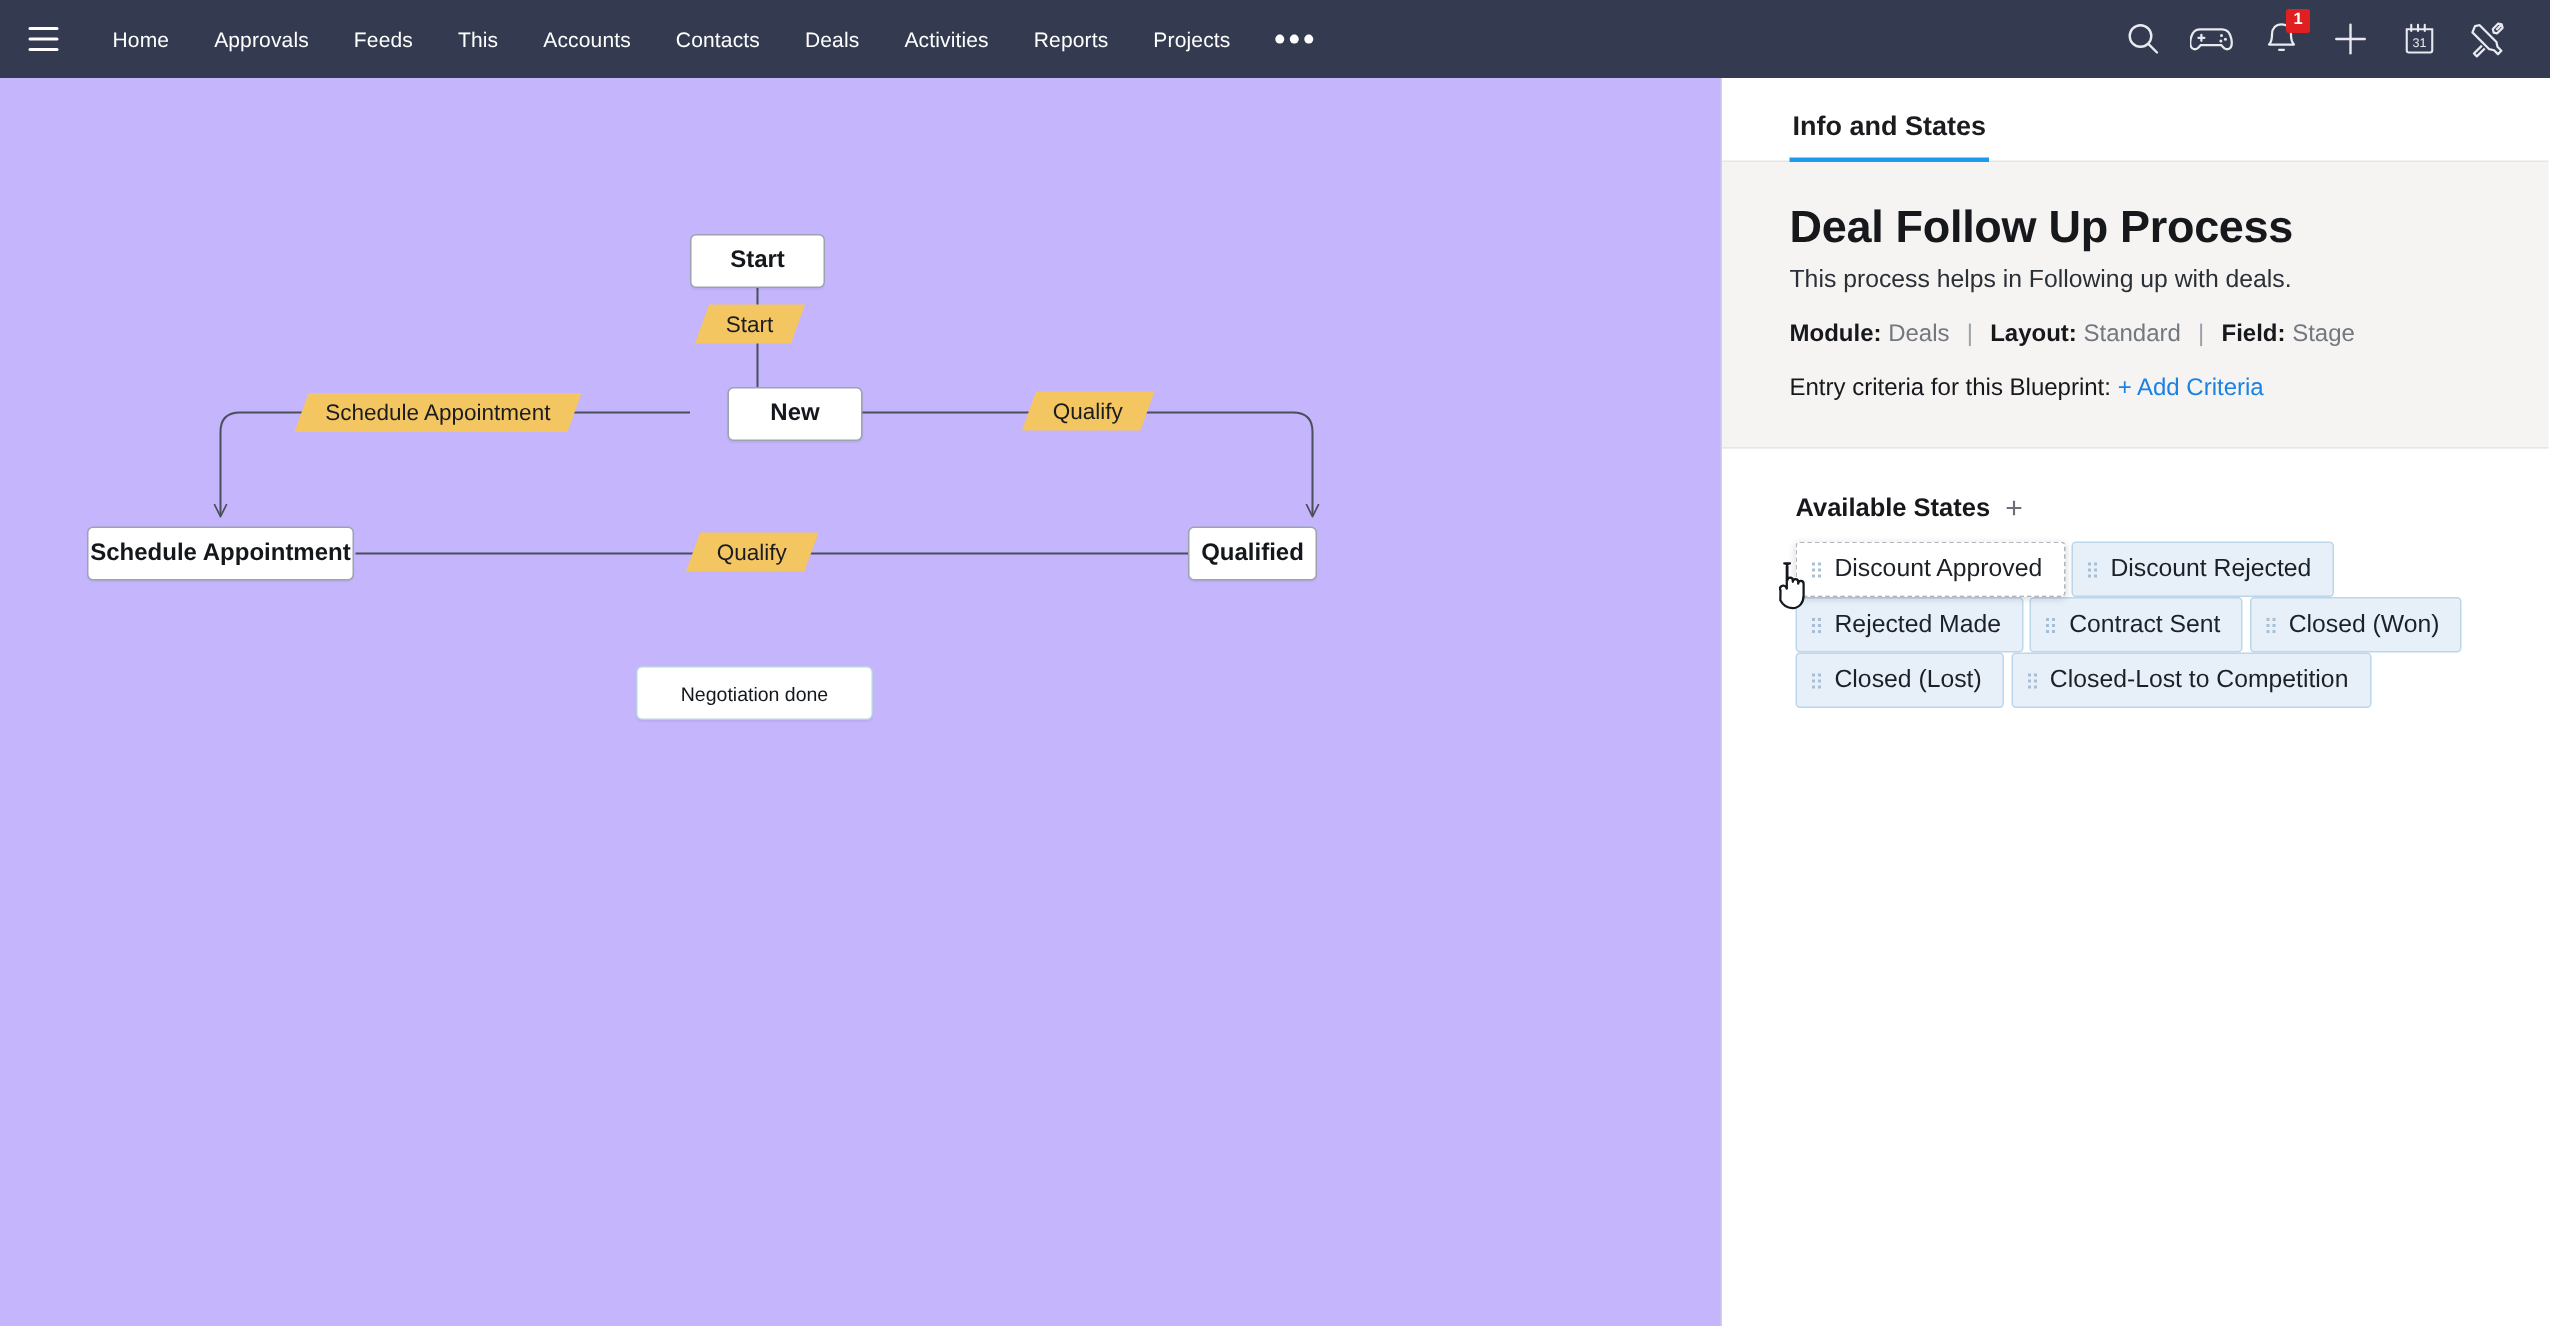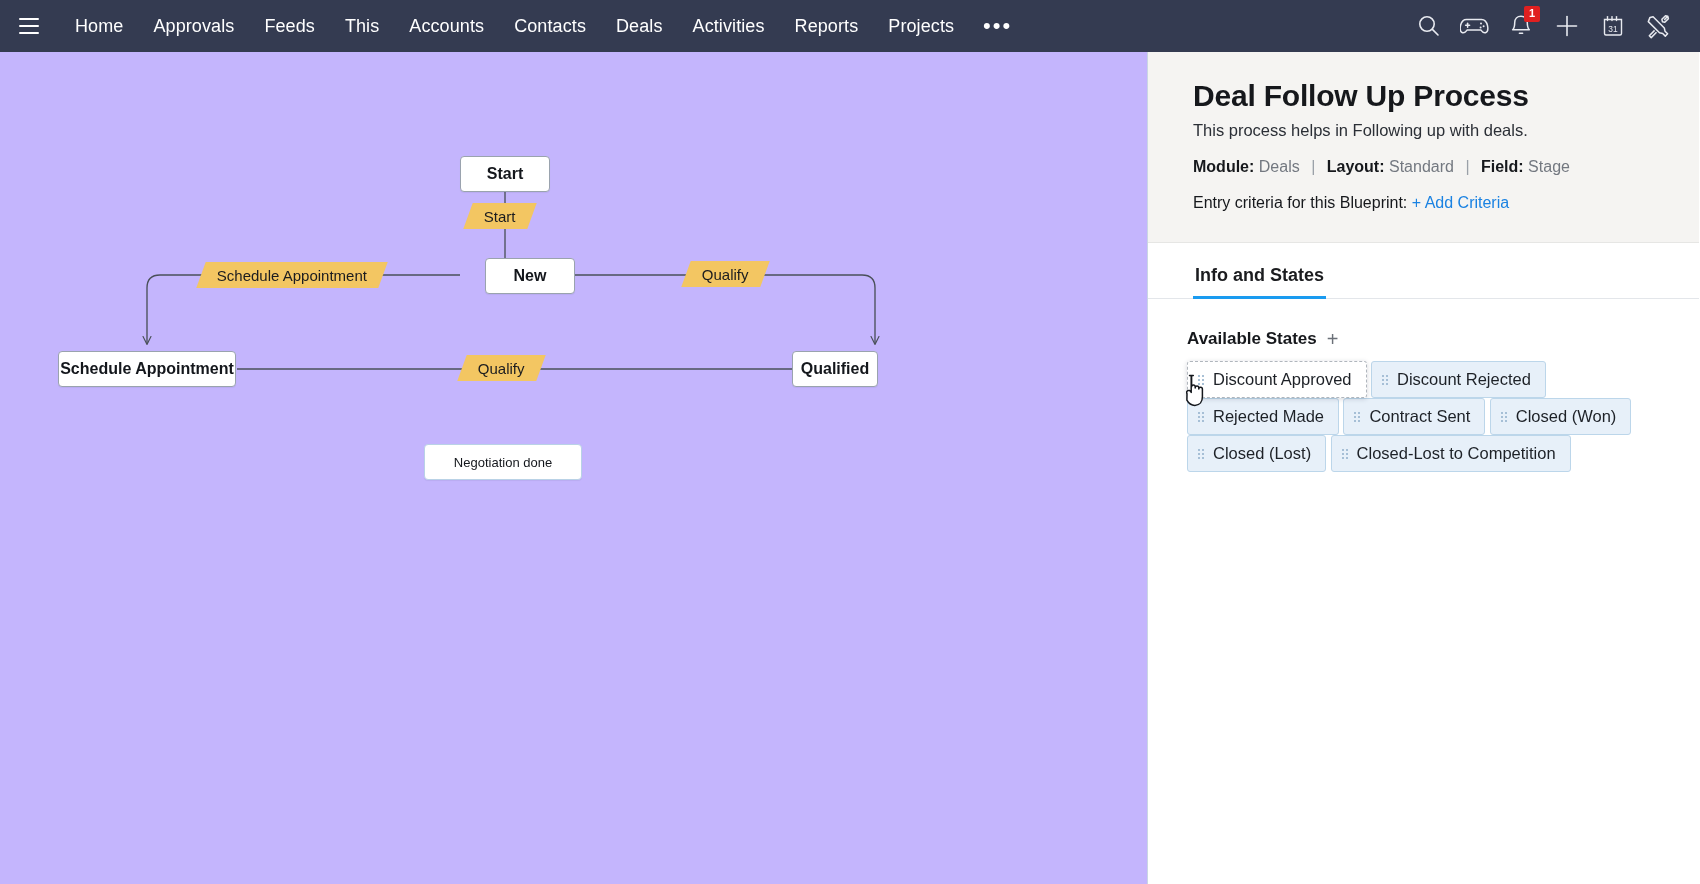--- a/index.html
+++ b/index.html
@@ -28,21 +28,21 @@
     gap: 5px;
     cursor: pointer;
     margin-right: 14px;
   }
   #hamburger span {
     display: block; width: 20px; height: 2px;
     background: #ffffff; border-radius: 1px;
   }
   .navlink {
     color: #ffffff;
-    font-size: 18px;
+    font-size: 14px;
     padding: 0 15px;
     line-height: 52px;
     white-space: nowrap;
     cursor: pointer;
     letter-spacing: .1px;
   }
   #nav-more {
     color: #ffffff; font-size: 22px; letter-spacing: 2px;
     padding: 0 14px; cursor: pointer;
     line-height: 40px;
@@ -183,21 +183,21 @@
   .meta-row {
     font-size: 16px;
     color: #16181c;
     margin-bottom: 18px;
   }
   .meta-k { font-weight: bold; }
   .meta-v { color: #737880; }
   .meta-sep { color: #9aa0a8; padding: 0 7px; }
   .link-blue { color: #1a82e2; cursor: pointer; }
 
-  #states-block { padding: 30px 45px 0 39px; }
+  #states-block { padding: 30px 45px 0 49px; }
   #states-head {
     display: flex;
     align-items: center;
     gap: 10px;
     margin-bottom: 12px;
   }
   #states-title {
     font-size: 17px;
     font-weight: bold;
     color: #16181c;
@@ -370,20 +370,24 @@
         <span>Qualify</span>
       </div>
 
     <div class="tlabel" style="left:462px;top:303px;">
         <span>Qualify</span>
       </div>
   </div>
 
   <div id="panel">
 
+    <div id="panel-tabs">
+      <div class="ptab active">Info and States</div>
+    </div>
+
     <div id="info-block">
       <h1 id="bp-title">Deal Follow Up Process</h1>
       <p id="bp-desc">This process helps in Following up with deals.</p>
 
       <div class="meta-row">
         <span class="meta-k">Module:</span>
         <span class="meta-v">Deals</span>
         <span class="meta-sep">|</span>
         <span class="meta-k">Layout:</span>
         <span class="meta-v">Standard</span>
@@ -391,24 +395,20 @@
         <span class="meta-k">Field:</span>
         <span class="meta-v">Stage</span>
       </div>
 
       <div class="meta-row" style="margin-bottom:0;">
         <span>Entry criteria for this Blueprint:</span>
         <span class="link-blue">+ Add Criteria</span>
       </div>
     </div>
 
-    <div id="panel-tabs">
-      <div class="ptab active">Info and States</div>
-    </div>
-
     <div id="states-block">
       <div id="states-head">
         <span id="states-title">Available States</span>
         <span id="add-state-plus">+</span>
       </div>
 
       <div class="chip-row">
 
         <div class="chip dragging">
           <span class="grip">

